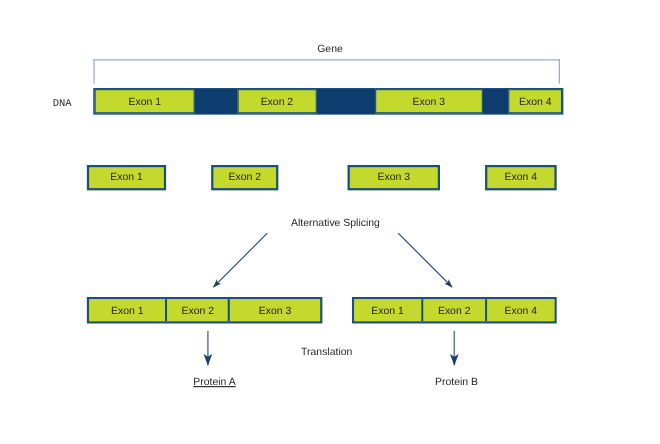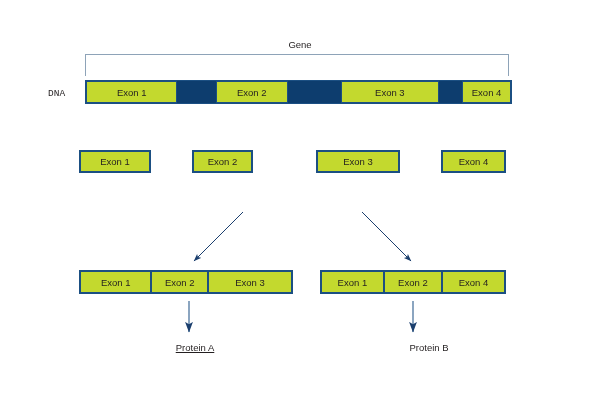--- a/index.html
+++ b/index.html
@@ -121,38 +121,40 @@
       <div class="seg-exon" style="flex: 0 0 11.5%;">Exon 4</div>
     </div>
 
   <div id="free-exons">
       <div class="abs exon-box" style="left: 79px; top: 150px; width: 72px; height: 23px;">Exon 1</div>
       <div class="abs exon-box" style="left: 192px; top: 150px; width: 61px; height: 23px;">Exon 2</div>
       <div class="abs exon-box" style="left: 316px; top: 150px; width: 84px; height: 23px;">Exon 3</div>
       <div class="abs exon-box" style="left: 441px; top: 150px; width: 65px; height: 23px;">Exon 4</div>
     </div>
 
+  <div class="abs lbl lbl-center" style="left:245px; top:198px; width:120px;">Alternative Splicing</div>
 
   <div id="transcripts">
       <div class="abs transcript" style="left: 79px; top: 270px; width: 214px; height: 24px;">
         <div class="seg-exon" style="flex: 0 0 34%;">Exon 1</div>
         <div class="seg-exon" style="flex: 0 0 27%;">Exon 2</div>
         <div class="seg-exon" style="flex: 0 0 39%;">Exon 3</div>
       </div>
       <div class="abs transcript" style="left: 320px; top: 270px; width: 186px; height: 24px;">
         <div class="seg-exon" style="flex: 0 0 34.5%;">Exon 1</div>
         <div class="seg-exon" style="flex: 0 0 32%;">Exon 2</div>
         <div class="seg-exon" style="flex: 0 0 33.5%;">Exon 4</div>
       </div>
     </div>
 
+  <div class="abs lbl lbl-center" style="left:237px; top:316px; width:120px;">Translation</div>
 
   <div class="abs lbl lbl-center" style="left:145px; top:343px; width:100px;text-decoration:underline;">Protein A</div>
 
-  <div class="abs lbl lbl-center" style="left:379px; top:343px; width:100px;">Protein B</div>
+  <div class="abs lbl lbl-center" style="left:365px; top:343px; width:100px;">Protein B</div>
 
   <svg class="arrow-layer" viewBox="0 0 600 404">
     <defs>
       <marker id="ah" markerWidth="9" markerHeight="9" refX="7.2" refY="3.2" orient="auto" markerUnits="strokeWidth">
         <path d="M0,0.4 L7.6,3.2 L0,6 L1.7,3.2 Z" fill="#1b3f6e"></path>
       </marker>
       <marker id="ahv" markerWidth="9" markerHeight="9" refX="7.2" refY="3.2" orient="auto" markerUnits="strokeWidth">
         <path d="M0,0.4 L7.6,3.2 L0,6 L1.7,3.2 Z" fill="#1b3f6e"></path>
       </marker>
     </defs>

